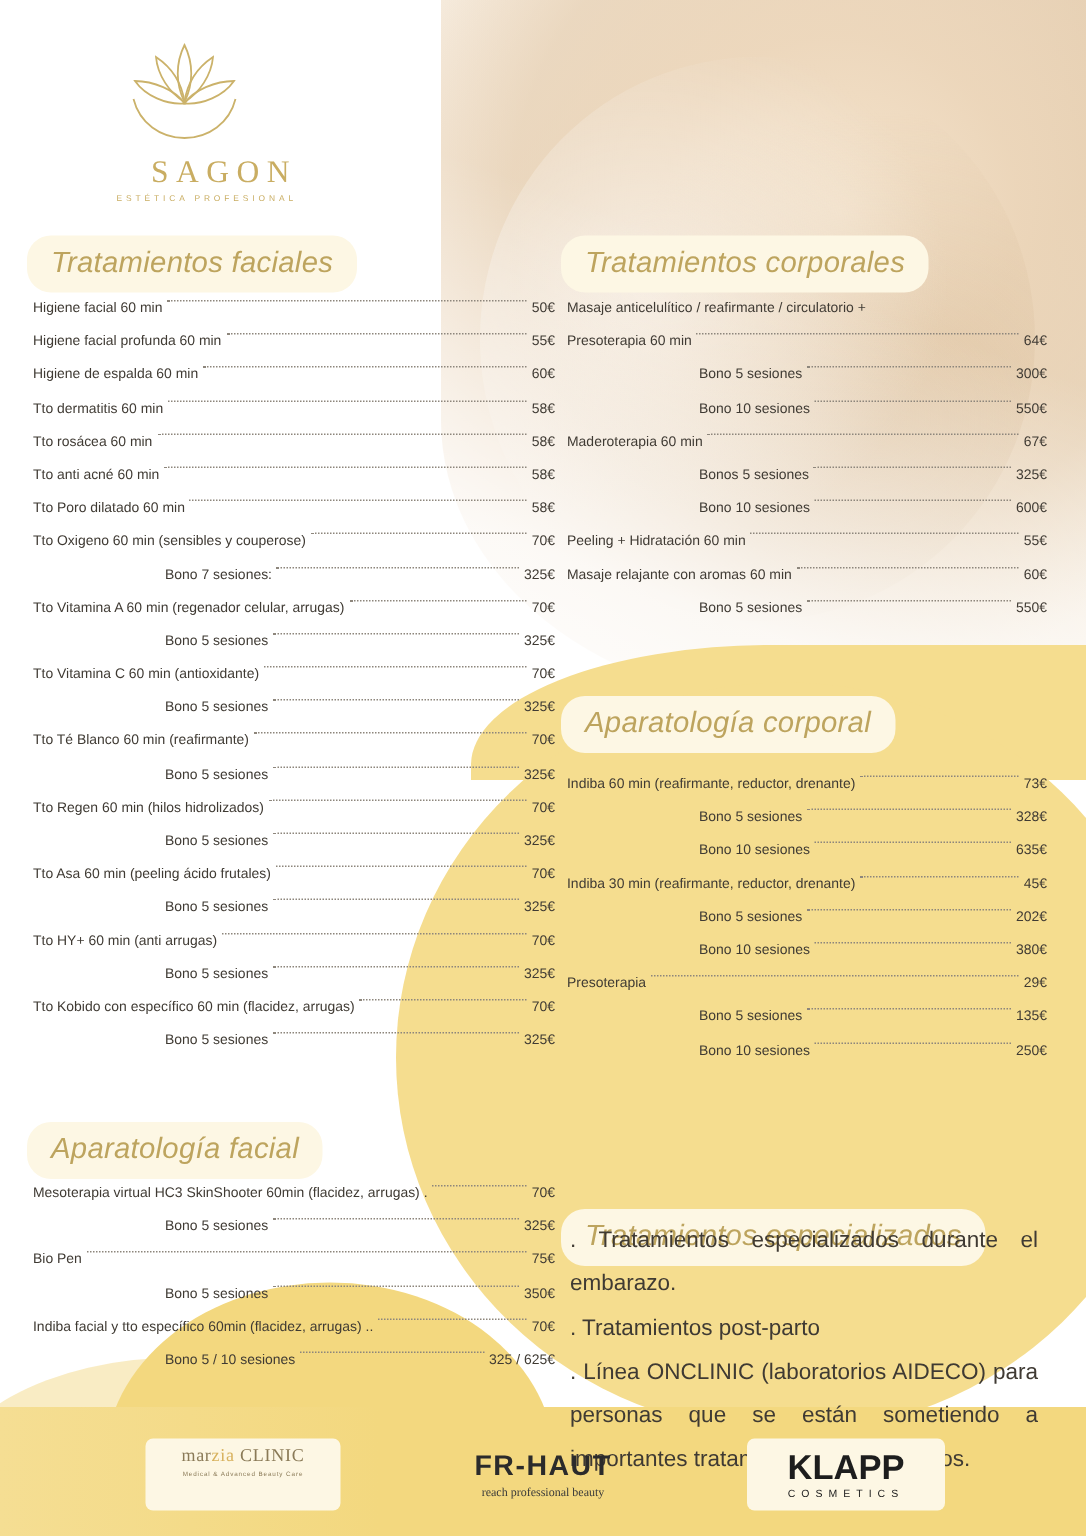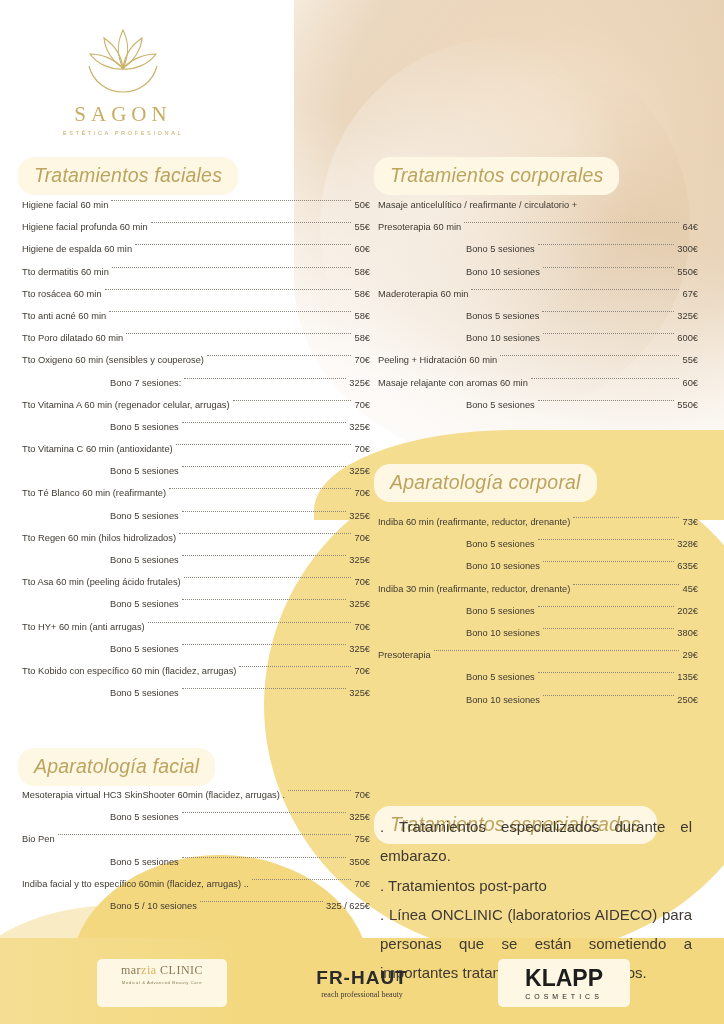--- a/index.html
+++ b/index.html
@@ -77,21 +77,21 @@
     background:#f3d87f;
   }
   .footer-band.soft {
     background: linear-gradient(90deg,#f5de93 0%, #f3d87f 35%, #f3d87f 100%);
   }
 
   
   .logo {
     position: absolute;
     left: 48px; top: 22px;
-    width: 150px; text-align: center;
+    width: 150px; text-align: right;
     color: #cbb26a;
   }
   .logo svg { display:block; margin: 0 auto; }
   .logo-name {
     font-family: "Liberation Serif", serif;
     font-size: 21px; letter-spacing: 5px;
     color: #c9ad62; margin-top: 2px;
   }
   .logo-sub {
     font-size: 5.6px; letter-spacing: 2.6px;

